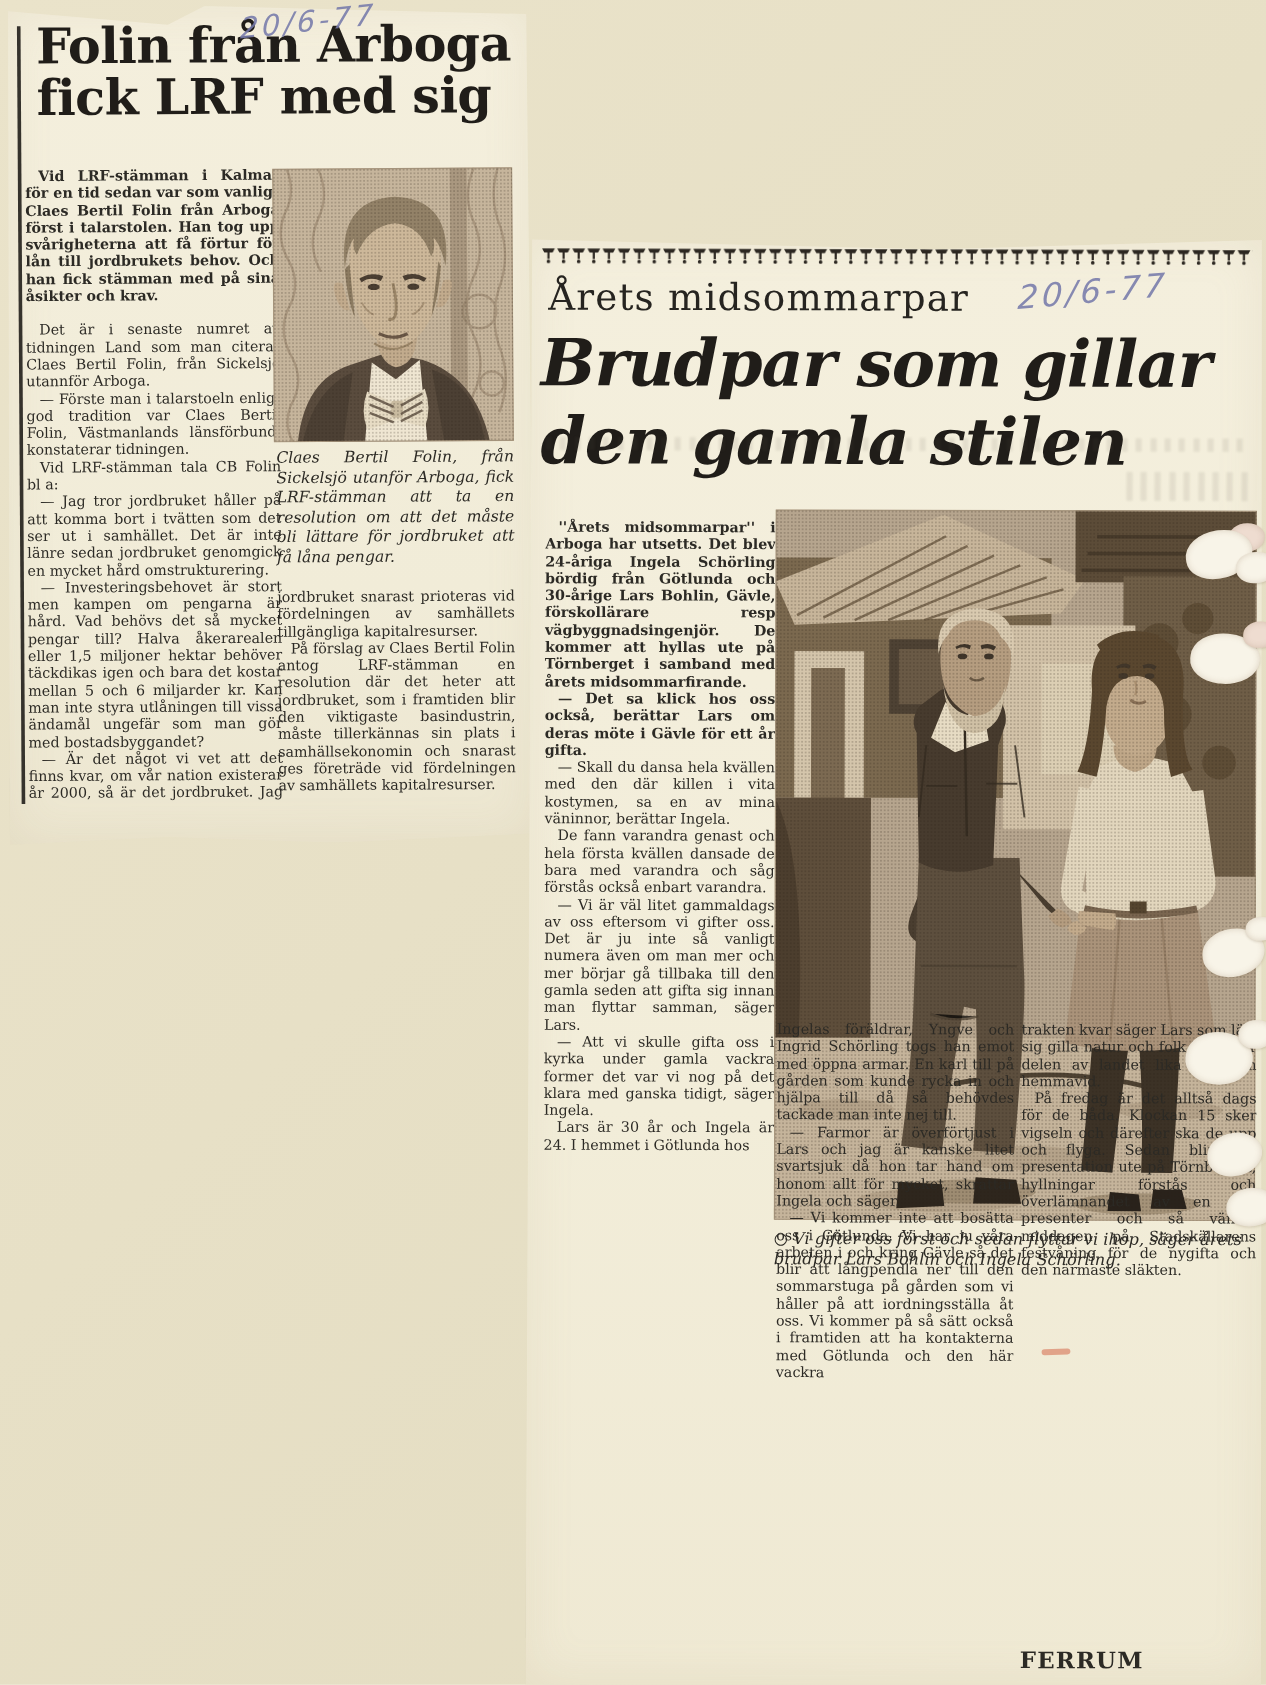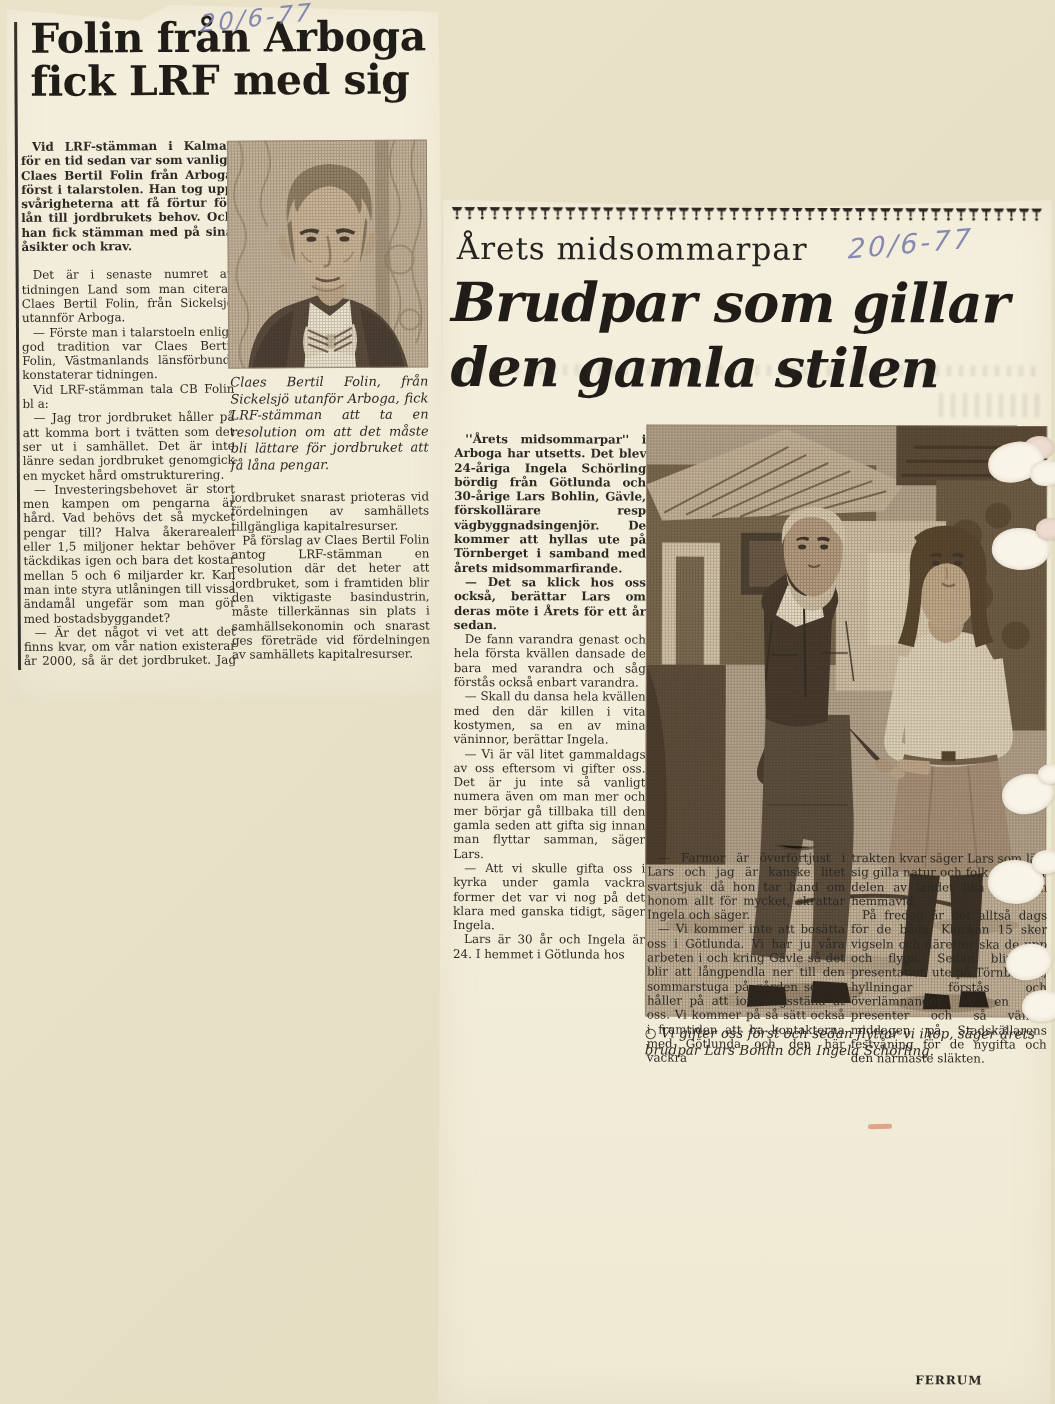--- a/index.html
+++ b/index.html
@@ -41,22 +41,22 @@
   #cap-left{left:224px;top:370px;width:198px;font-size:13px;line-height:16.5px;text-align:justify;}
   #cap-right{left:206px;top:828px;width:398px;font-size:13.5px;line-height:17px;}
   .photo{position:absolute;overflow:hidden;background:#b9a891;}
   .photo svg{display:block;}
   .handwriting{
     position:absolute;font-family:"DejaVu Sans", sans-serif;font-style:italic;
     color:#777bab;letter-spacing:3px;opacity:.88;white-space:nowrap;
   }
   #hw-left{left:200px;top:4px;font-size:24px;transform:rotate(-6deg) skewX(-8deg);}
   #hw-right{left:848px;top:228px;font-size:27px;transform:rotate(-5deg) skewX(-8deg);}
-  #signature{position:absolute;left:412px;top:1176px;width:198px;text-align:center;
-    font-weight:bold;font-size:12px;letter-spacing:1px;color:#2c2a25;}
+  #signature{position:absolute;left:412px;top:1176px;width:198px;text-align:left;
+    font-weight:bold;font-size:19px;letter-spacing:1px;color:#2c2a25;}
   .redmark{position:absolute;left:868px;top:1124px;width:24px;height:5px;
     background:rgba(216,124,96,.65);border-radius:3px;transform:rotate(-2deg);}
   .blob{position:absolute;background:#f8f4e8;border-radius:52% 48% 55% 45%;
     box-shadow:inset 0 0 5px rgba(150,120,90,.3), 0 1px 2px rgba(120,100,70,.2);}
   .blob.pink{background:#eedcd0;}
   .smudge{position:absolute;opacity:.10;
     background:repeating-linear-gradient(90deg,#5a5348 0 5px,transparent 5px 12px);
     filter:blur(1px);}
   .ornament{position:absolute;left:10px;top:10px;}
   .halftone{position:absolute;inset:0;pointer-events:none;
@@ -164,23 +164,23 @@
   <div id="hl-right" class="headline">
     <div>Brudpar som gillar</div>
     <div>den gamla stilen</div>
   </div>
 
   <div class="smudge" style="left:14px;top:168px;width:582px;height:11px;"></div>
   <div class="smudge" style="left:498px;top:196px;width:108px;height:24px;"></div>
 
   <div class="bodycol" style="left:14px;top:236px;width:192px;height:962px;">
       <p class="para lead">''Årets midsommarpar'' i Arboga har utsetts. Det blev 24-åriga Ingela Schörling bördig från Götlunda och 30-årige Lars Bohlin, Gävle, förskollärare resp vägbyggnadsingenjör. De kommer att hyllas ute på Törnberget i samband med årets midsommarfirande.</p>
-      <p class="para lead">— Det sa klick hos oss också, berättar Lars om deras möte i Årets för ett år sedan.</p>
+      <p class="para lead">— Det sa klick hos oss också, berättar Lars om deras möte i Gävle för ett år gifta.</p>
+      <p class="para">— Skall du dansa hela kvällen med den där killen i vita kostymen, sa en av mina väninnor, berättar Ingela.</p>
       <p class="para">De fann varandra genast och hela första kvällen dansade de bara med varandra och såg förstås också enbart varandra.</p>
-      <p class="para">— Skall du dansa hela kvällen med den där killen i vita kostymen, sa en av mina väninnor, berättar Ingela.</p>
       <p class="para">— Vi är väl litet gammaldags av oss eftersom vi gifter oss. Det är ju inte så vanligt numera även om man mer och mer börjar gå tillbaka till den gamla seden att gifta sig innan man flyttar samman, säger Lars.</p>
       <p class="para">— Att vi skulle gifta oss i kyrka under gamla vackra former det var vi nog på det klara med ganska tidigt, säger Ingela.</p>
       <p class="para">Lars är 30 år och Ingela är 24. I hemmet i Götlunda hos</p>
     </div>
 
   <div class="photo" style="left:206px;top:228px;width:401px;height:592px;">
     <svg width="401" height="592" viewBox="0 0 401 592">
       <rect width="401" height="592" fill="#b6a58e"></rect>
 
       <g>
@@ -281,20 +281,21 @@
         <path d="M300,142 q2,8 0,12" stroke="#a98f70" stroke-width="2" fill="none"></path>
       </g>
       <rect width="401" height="592" fill="none" stroke="#a5947c" stroke-width="2"></rect>
     </svg>
     <div class="halftone"></div>
   </div>
 
   <div id="cap-right" class="caption">○ Vi gifter oss först och sedan flyttar vi ihop, säger årets brudpar Lars Bohlin och Ingela Schörling.</div>
 
   <div class="bodycol" style="left:208px;top:654px;width:198px;height:330px;">
+      <p class="para noindent">Ingelas föräldrar, Yngve och Ingrid Schörling togs han emot med öppna armar. En karl till på gården som kunde rycka in och hjälpa till då så behövdes tackade man inte nej till.</p>
       <p class="para">— Farmor är överförtjust i Lars och jag är kanske litet svartsjuk då hon tar hand om honom allt för mycket, skrattar Ingela och säger.</p>
       <p class="para">— Vi kommer inte att bosätta oss i Götlunda. Vi har ju våra arbeten i och kring Gävle så det blir att långpendla ner till den sommarstuga på gården som vi håller på att iordningsställa åt oss. Vi kommer på så sätt också i framtiden att ha kontakterna med Götlunda och den här vackra</p>
     </div>
 
   <div class="bodycol" style="left:412px;top:654px;width:196px;height:316px;">
       <p class="para noindent">trakten kvar säger Lars som lärt sig gilla natur och folk i den här delen av landet lika bra som hemmavid.</p>
       <p class="para">På fredag är det alltså dags för de båda. Klockan 15 sker vigseln och därefter ska de upp och flyga. Sedan blir det presentation ute på Törnberget, hyllningar förstås och överlämnandet av en del presenter och så väntar middagen på Stadskällarens festvåning för de nygifta och den närmaste släkten.</p>
     </div>
 
   <div id="signature">FERRUM</div>

